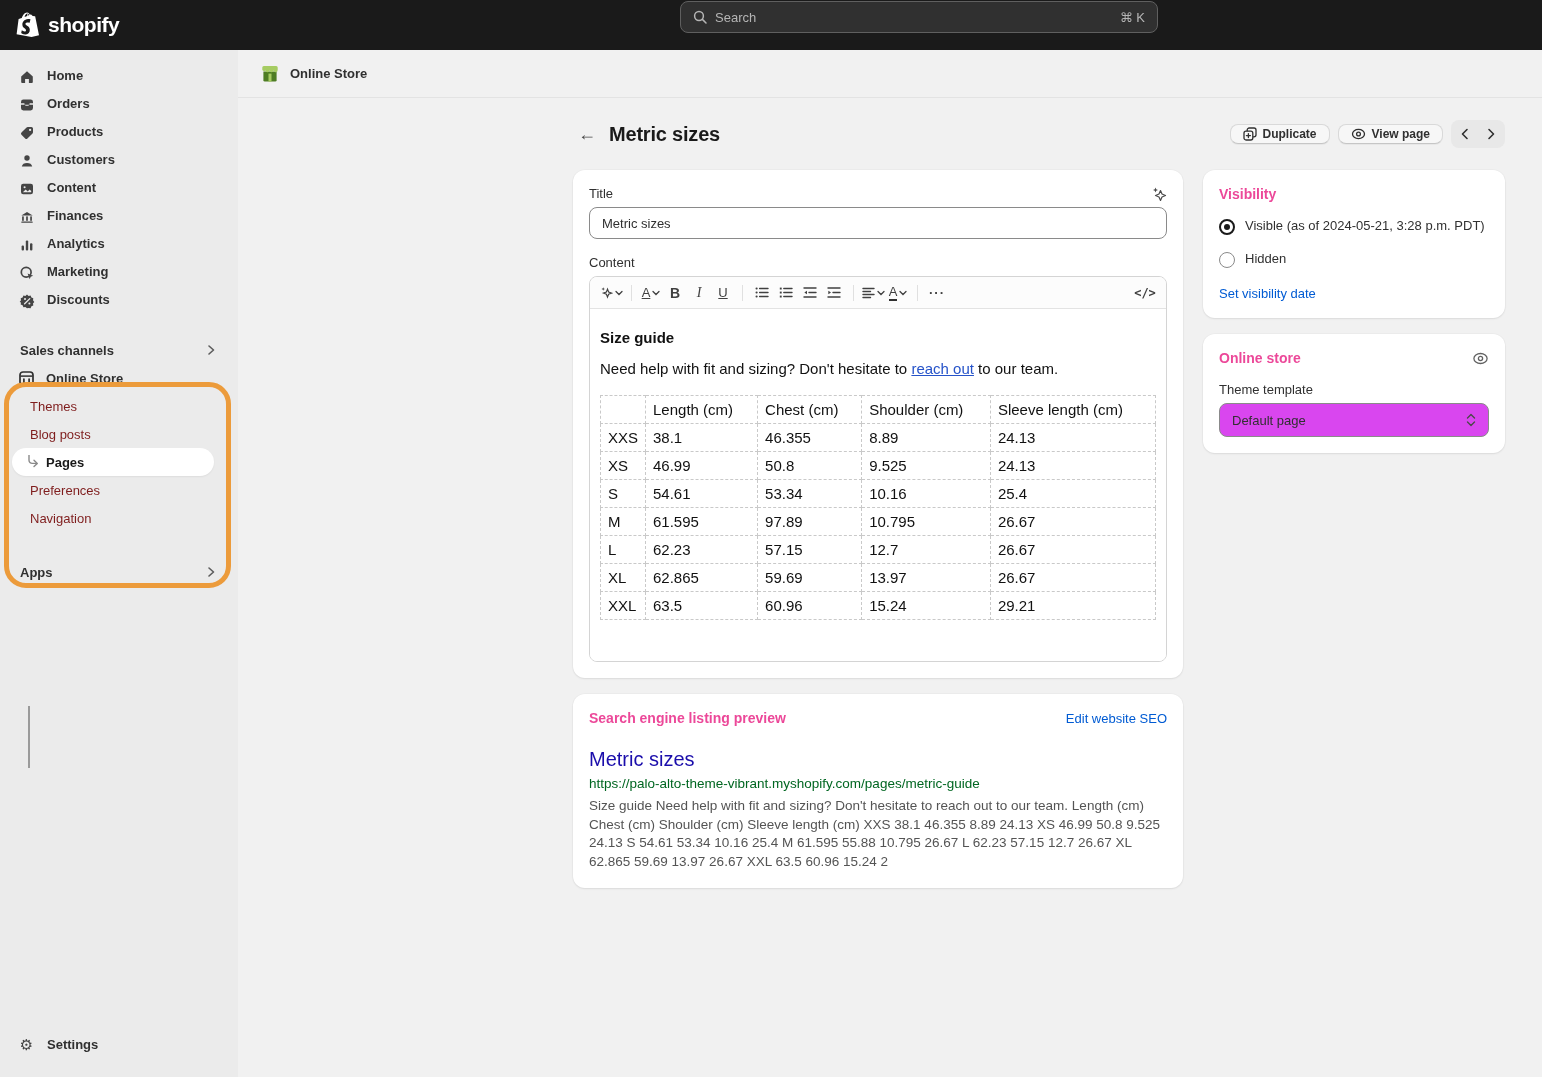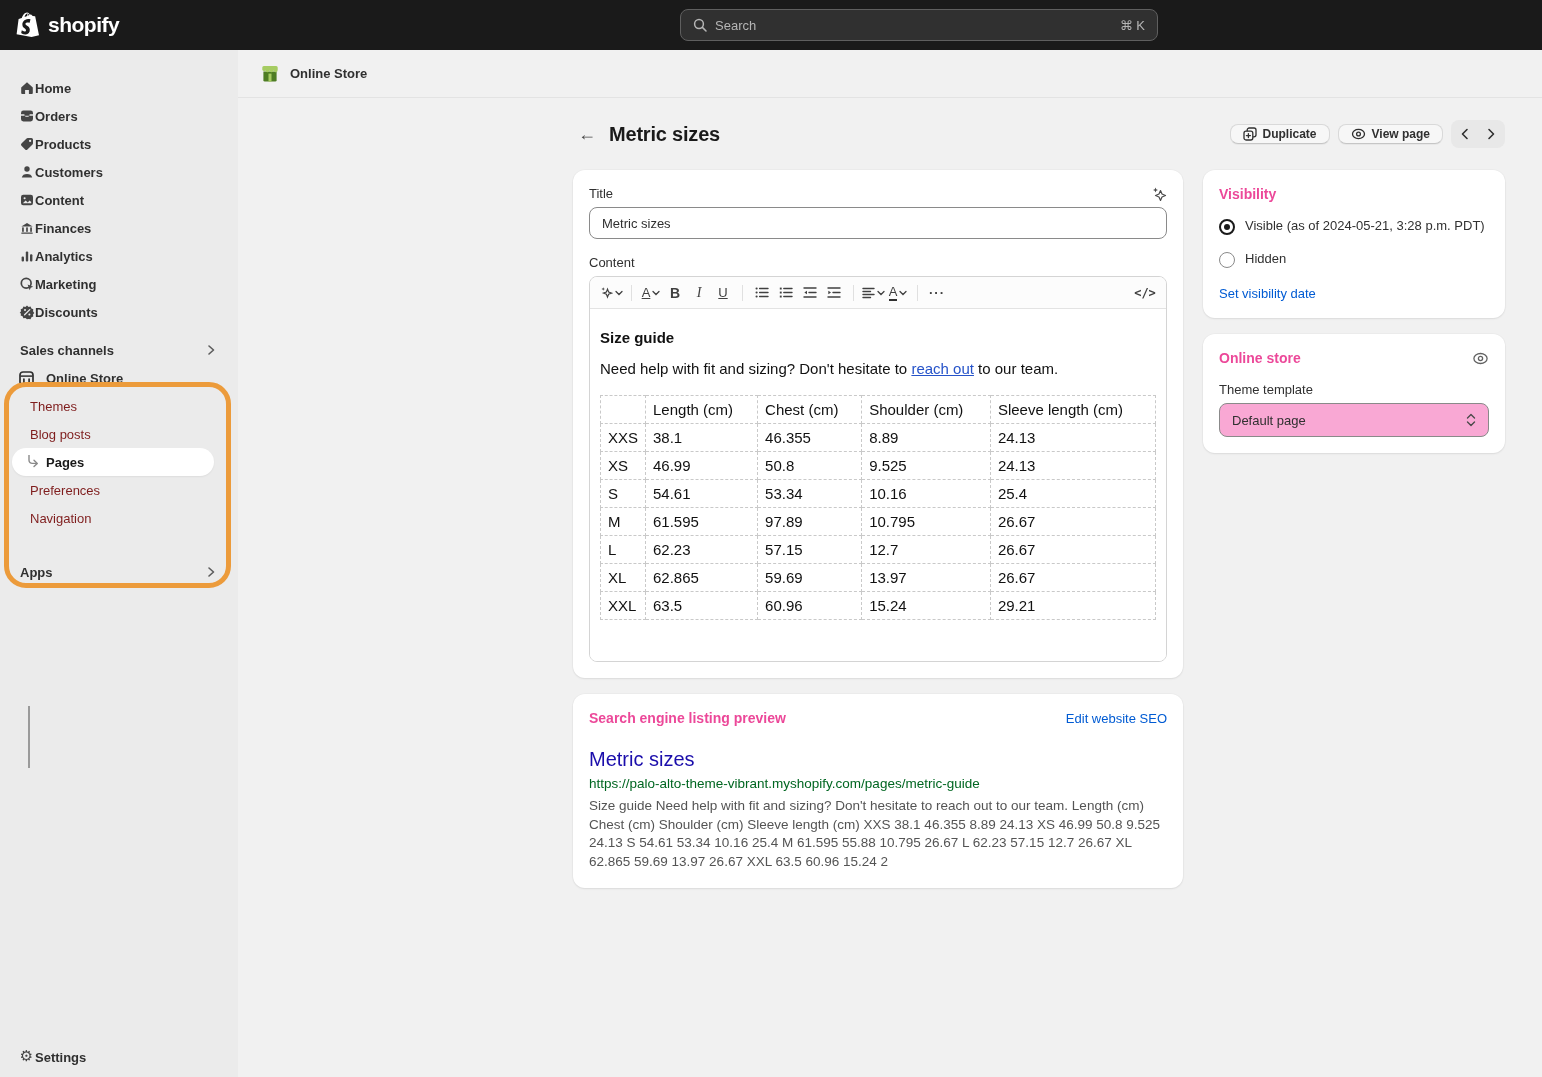--- a/index.html
+++ b/index.html
@@ -3,33 +3,33 @@
 <meta charset="utf-8">
 <style>
   * { margin:0; padding:0; box-sizing:border-box; }
   html,body { width:1542px; height:1077px; overflow:hidden; }
   body { font-family:"Liberation Sans","DejaVu Sans",sans-serif; background:#f1f1f1; color:#303030; }
 
   
   .topbar { position:relative; height:50px; background:#1a1a1a; display:flex; align-items:center; }
   .brand { display:flex; align-items:center; gap:7px; padding-left:16px; }
   .brand-word { color:#fff; font-size:21px; font-weight:700; letter-spacing:-0.5px; }
-  .searchbox { position:absolute; left:680px; top:9px; width:478px; height:32px;
+  .searchbox { position:absolute; left:680px; top:1px; width:478px; height:32px;
     background:#303030; border:1px solid #5f5f5f; border-radius:8px;
     display:flex; align-items:center; padding:0 12px; gap:8px; }
   .searchbox .ph { color:#b5b5b5; font-size:13px; flex:1; }
   .searchbox .kbd { color:#b5b5b5; font-size:13px; }
 
   
   .shell { display:flex; height:1027px; }
   .sidebar { position:relative; width:238px; background:#ebebeb; flex:none; padding-top:18px; }
   .main { flex:1; background:#f1f1f1; }
 
   
-  .nav-item { height:28px; display:flex; align-items:flex-end; padding-left:18px;
+  .nav-item { height:28px; display:flex; align-items:flex-start; gap:12px; padding-left:18px;
     font-size:13px; font-weight:600; color:#303030; border-radius:10px; cursor:default; }
   .nav-icon { width:17px; height:17px; flex:none; display:flex; align-items:center; justify-content:center; }
   .section-head { height:28px; margin-top:16px; display:flex; align-items:center; justify-content:space-between;
     padding:0 22px 0 20px; font-size:13px; font-weight:600; color:#303030; }
   .subnav { position:relative; }
   .sub-item { height:28px; display:flex; align-items:center; padding-left:30px;
     font-size:13px; font-weight:500; color:#7f1d1d; }
   .sub-item.bold { padding-left:18px; gap:11px; color:#303030; font-weight:600; }
   .sub-item.selected { background:#fff; border-radius:14px; margin:0 24px 0 12px; padding-left:12px;
     gap:5px; color:#1a1a1a; font-weight:600; box-shadow:0 1px 2px rgba(0,0,0,.06); }
@@ -100,21 +100,21 @@
   .radio.on::after { content:""; position:absolute; left:3px; top:3px; width:6px; height:6px;
     border-radius:50%; background:#1a1a1a; }
   .radio.off { border:1.5px solid #8a8a8a; background:#fff; }
   .link { color:#005bd3; font-size:13px; text-decoration:none; cursor:pointer; }
   .vis-link { display:inline-block; margin-top:18px; }
 
   
   .os-head { display:flex; align-items:center; justify-content:space-between; }
   .select-label { font-size:13px; color:#303030; margin:16px 0 6px 0; }
   .select { height:34px; border:1px solid #8a8a8a; border-radius:8px; display:flex; align-items:center;
-    justify-content:space-between; padding:0 12px; font-size:13px; color:#303030; cursor:pointer; background:#f9a8d4; }
+    justify-content:space-between; padding:0 12px; font-size:13px; color:#303030; cursor:pointer; background:#d946ef; }
 
   
   .seo-card { margin-top:18px; }
   .seo-head { display:flex; align-items:center; justify-content:space-between; }
   .seo-title { color:#1a0dab; font-size:20px; margin-top:22px; font-weight:400; }
   .seo-url { color:#006621; font-size:13.5px; margin-top:5px; }
   .seo-desc { color:#545454; font-size:13.5px; line-height:1.38; margin-top:6px; }
 
   
   .footer-actions { display:flex; justify-content:flex-end; gap:10px; margin-top:34px; padding-bottom:40px; }

